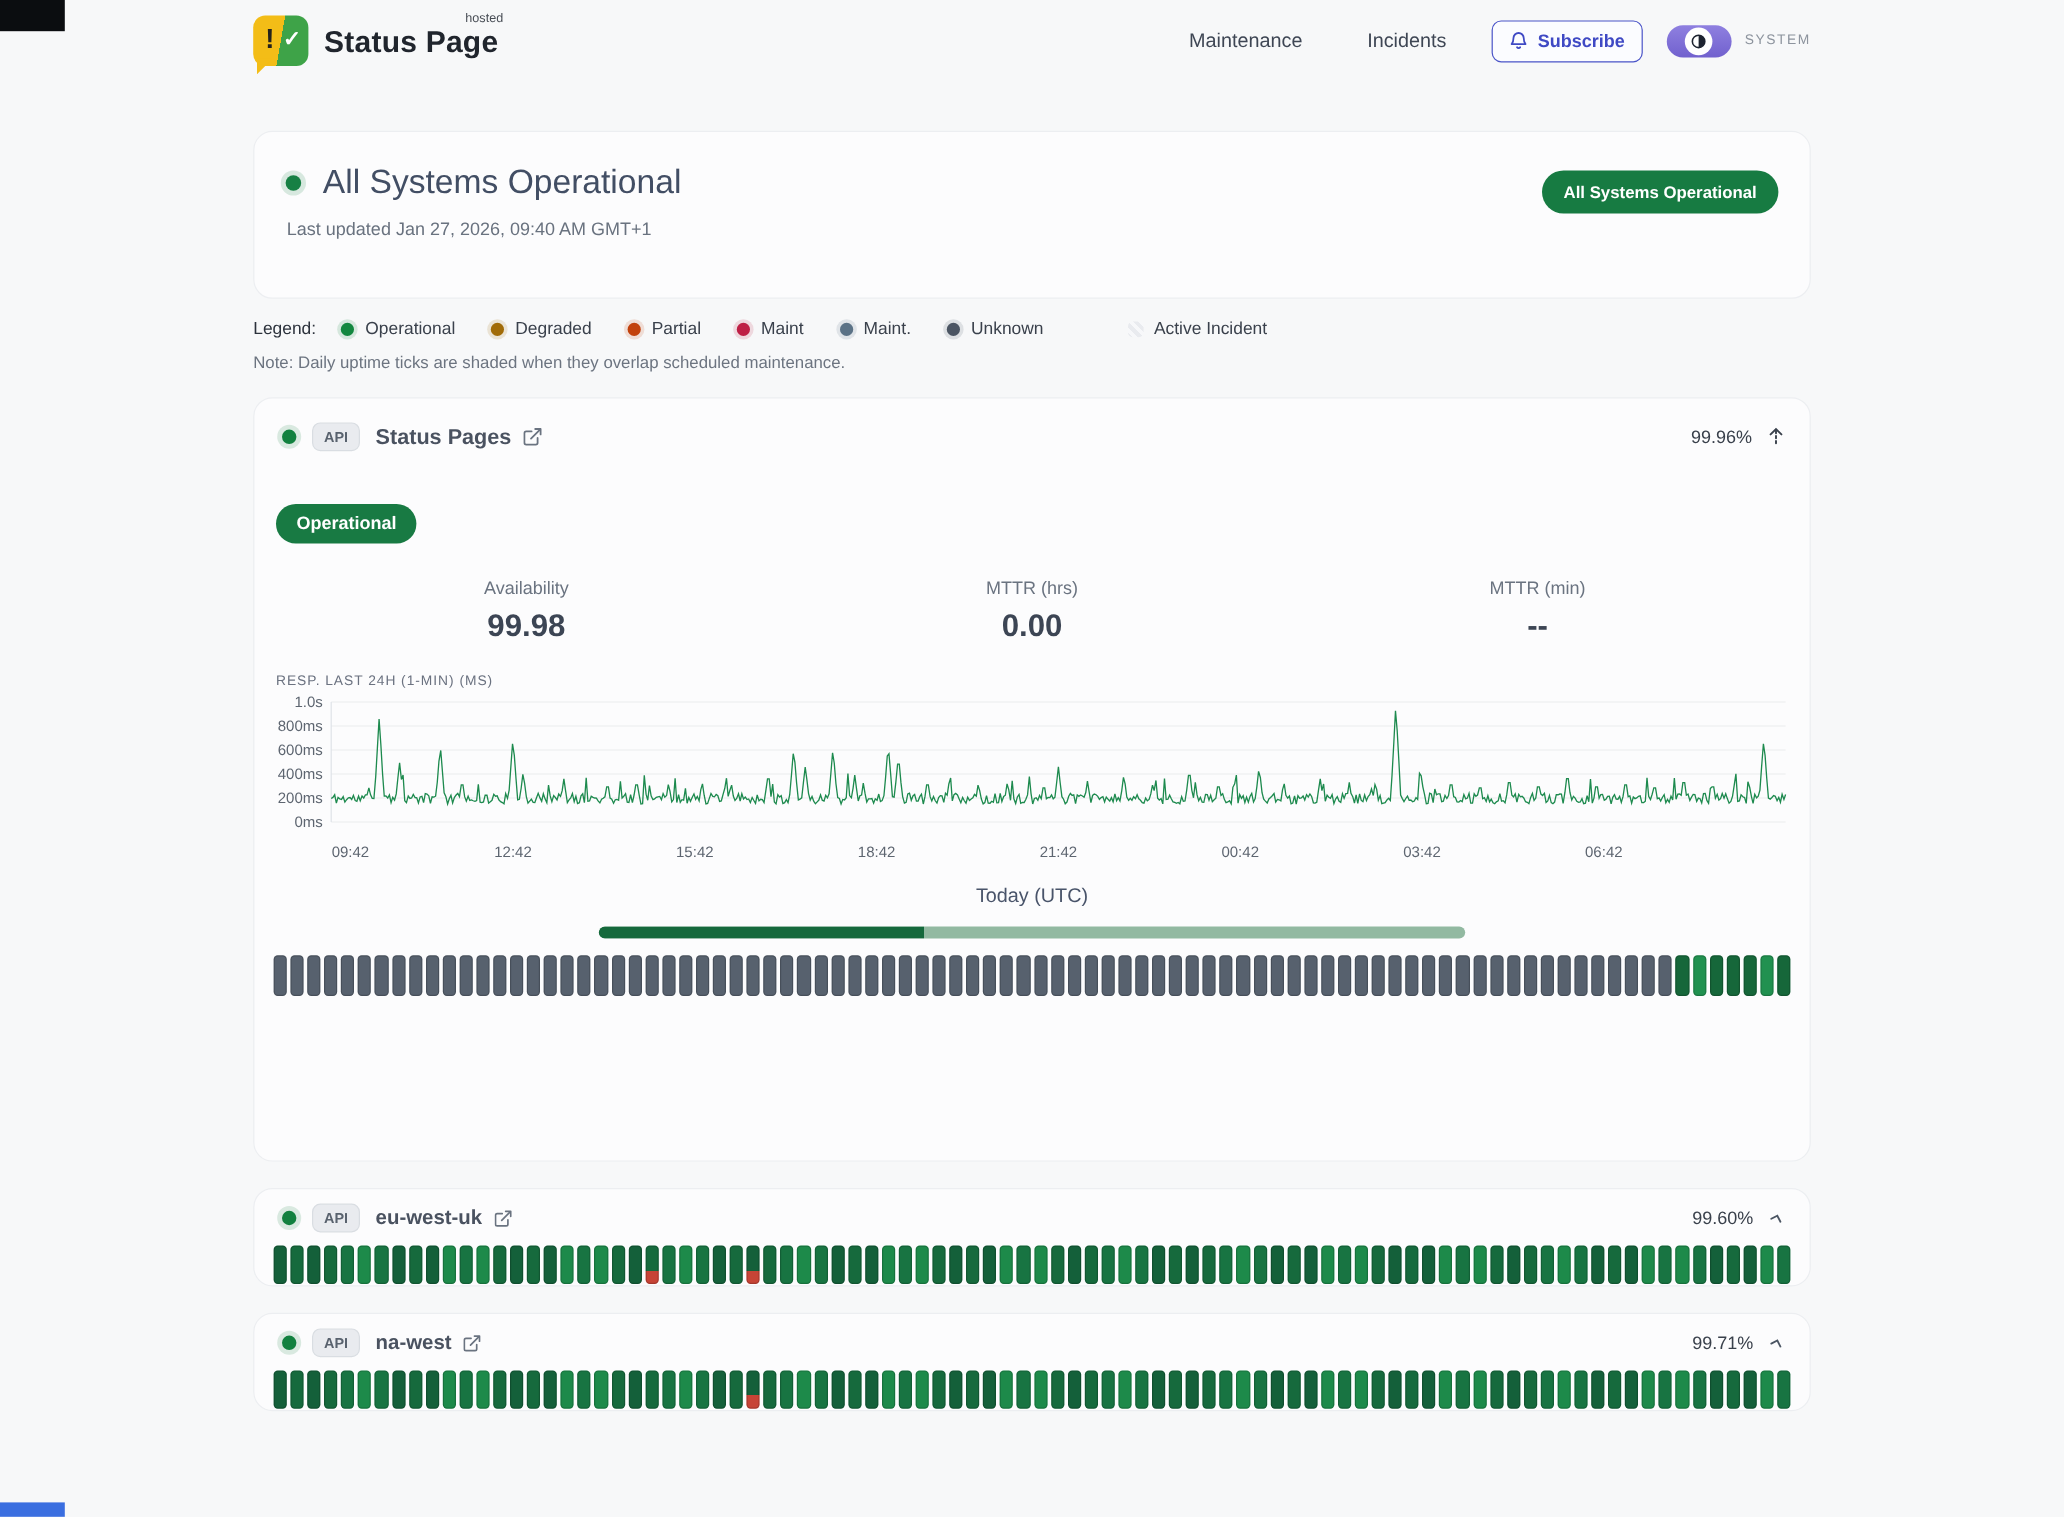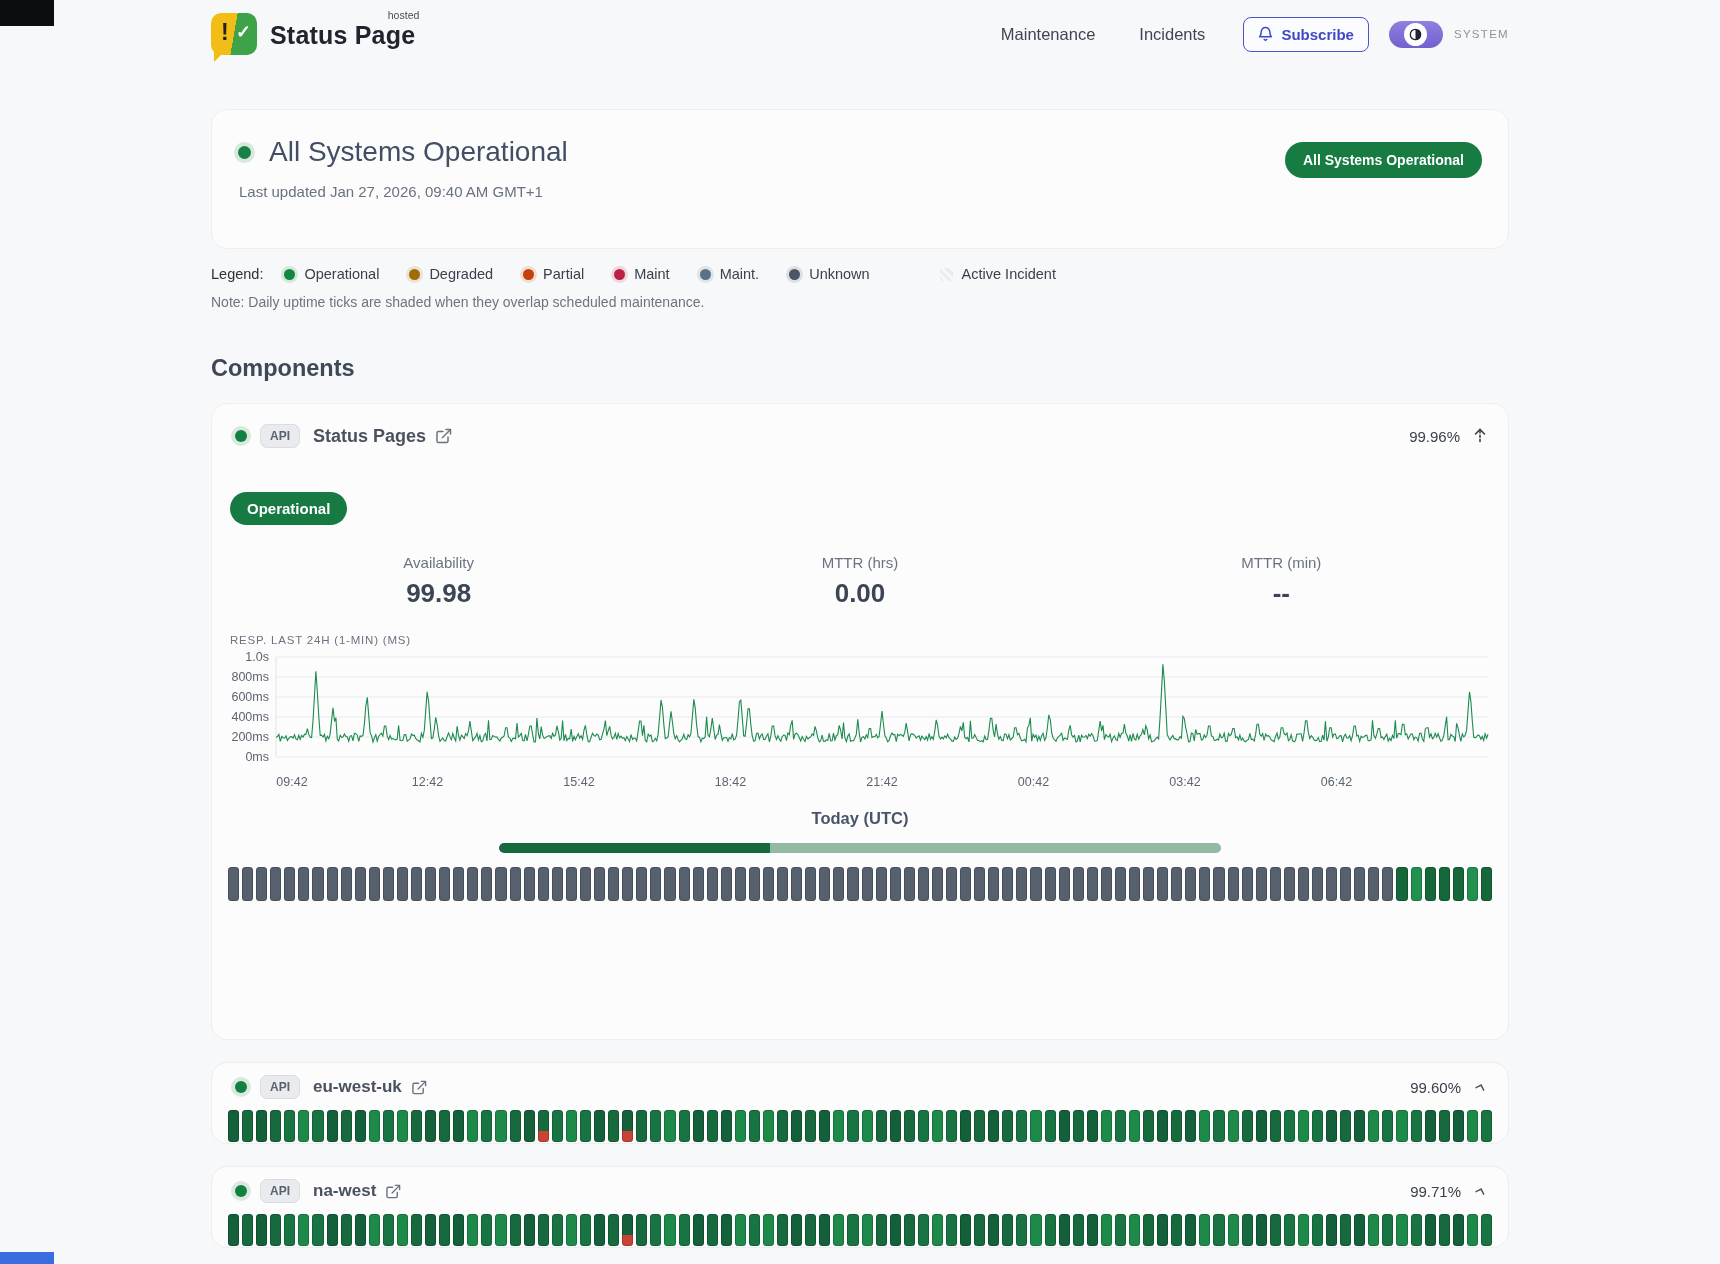--- a/index.html
+++ b/index.html
@@ -75,21 +75,21 @@
     background:#fcfdfd; color:#5b6470; font-weight:500; cursor:pointer; font-family:inherit; }
   .range-btn.active { background:#5c6573; border-color:#5c6573; color:#fff; }
 
   .stats { margin-top:29px; display:grid; grid-template-columns:1fr 1fr 1fr; text-align:center; }
   .stat-label { font-size:15px; color:#6a7380; }
   .stat-value { margin-top:7px; font-size:26px; font-weight:600; color:#3c4554; }
 
   .chart-title { margin-top:25px; font-size:11.5px; letter-spacing:.8px; color:#6b7280; padding-left:2px; }
   .chart-wrap { margin-top:3px; }
 
-  .today-label, .ninety-label { text-align:center; font-size:16.5px; color:#49546a; font-weight:700; }
+  .today-label, .ninety-label { text-align:center; font-size:16.5px; color:#49546a; font-weight:400; }
   .today-label { margin-top:14px; }
   .today-bar { margin:15px auto 0; width:722px; height:10px; border-radius:6px; background:#92b9a1; overflow:hidden; }
   .today-fill { height:100%; background:#15693c; border-radius:6px 0 0 6px; }
   .ninety-label { margin-top:21px; }
   .ticks { margin-top:14px; display:flex; gap:3px; }
   .tick { flex:1; height:34px; border-radius:3.5px; box-shadow:inset 0 0 0 1px rgba(0,0,0,.18); }
   .comp-card { margin-top:22px; padding:12px 16px 15px; height:82px; }
   .comp-card .tick { height:32px; }
   .comp-card .ticks { margin-top:11px; }
   .comp-card .comp-name { font-size:17px; }
@@ -106,21 +106,21 @@
       <div class="logo">
         <span class="logo-excl">!</span>
         <span class="logo-check">✓</span>
       </div>
       <div class="brand-text">
         <span class="hosted">hosted</span>
         <span class="brand-name">Status Page</span>
       </div>
     </div>
     <div class="hdr-right">
-      <nav style="display:flex;">
+      <nav style="display:flex;gap:10px;">
           <a class="nav-link">Maintenance</a>
           <a class="nav-link">Incidents</a>
         </nav>
       <button class="subscribe-btn">
         <span style="display:flex;">
           <svg width="15" height="16" viewBox="0 0 15 16" fill="none" stroke="#3f49c4" stroke-width="1.5" stroke-linecap="round" stroke-linejoin="round">
             <path d="M7.5 1.5a4.3 4.3 0 0 0-4.3 4.3c0 3.4-1.5 4.9-1.5 4.9h11.6s-1.5-1.5-1.5-4.9A4.3 4.3 0 0 0 7.5 1.5z"></path>
             <path d="M6.2 13.4a1.5 1.5 0 0 0 2.6 0"></path>
           </svg>
         </span>
@@ -179,21 +179,20 @@
           <span>Unknown</span>
         </span>
       </span>
     <span class="active-incident">
       <span class="ai-swatch"></span>
       <span>Active Incident</span>
     </span>
   </div>
   <div class="note">Note: Daily uptime ticks are shaded when they overlap scheduled maintenance.</div>
 
-  <h2 class="components-h">Components</h2>
 
   <section class="card card-main">
     <div class="comp-row">
       <span class="dot-sm"></span>
       <span class="api-badge">API</span>
       <span class="comp-name">Status Pages</span>
       <span class="ext-icon">
         <svg width="16" height="16" viewBox="0 0 16 16" fill="none" stroke="#6a7380" stroke-width="1.5" stroke-linecap="round" stroke-linejoin="round">
           <path d="M12 9v4a1.5 1.5 0 0 1-1.5 1.5h-8A1.5 1.5 0 0 1 1 13V5a1.5 1.5 0 0 1 1.5-1.5H7"></path>
           <path d="M10 1.5h4.5V6"></path>

